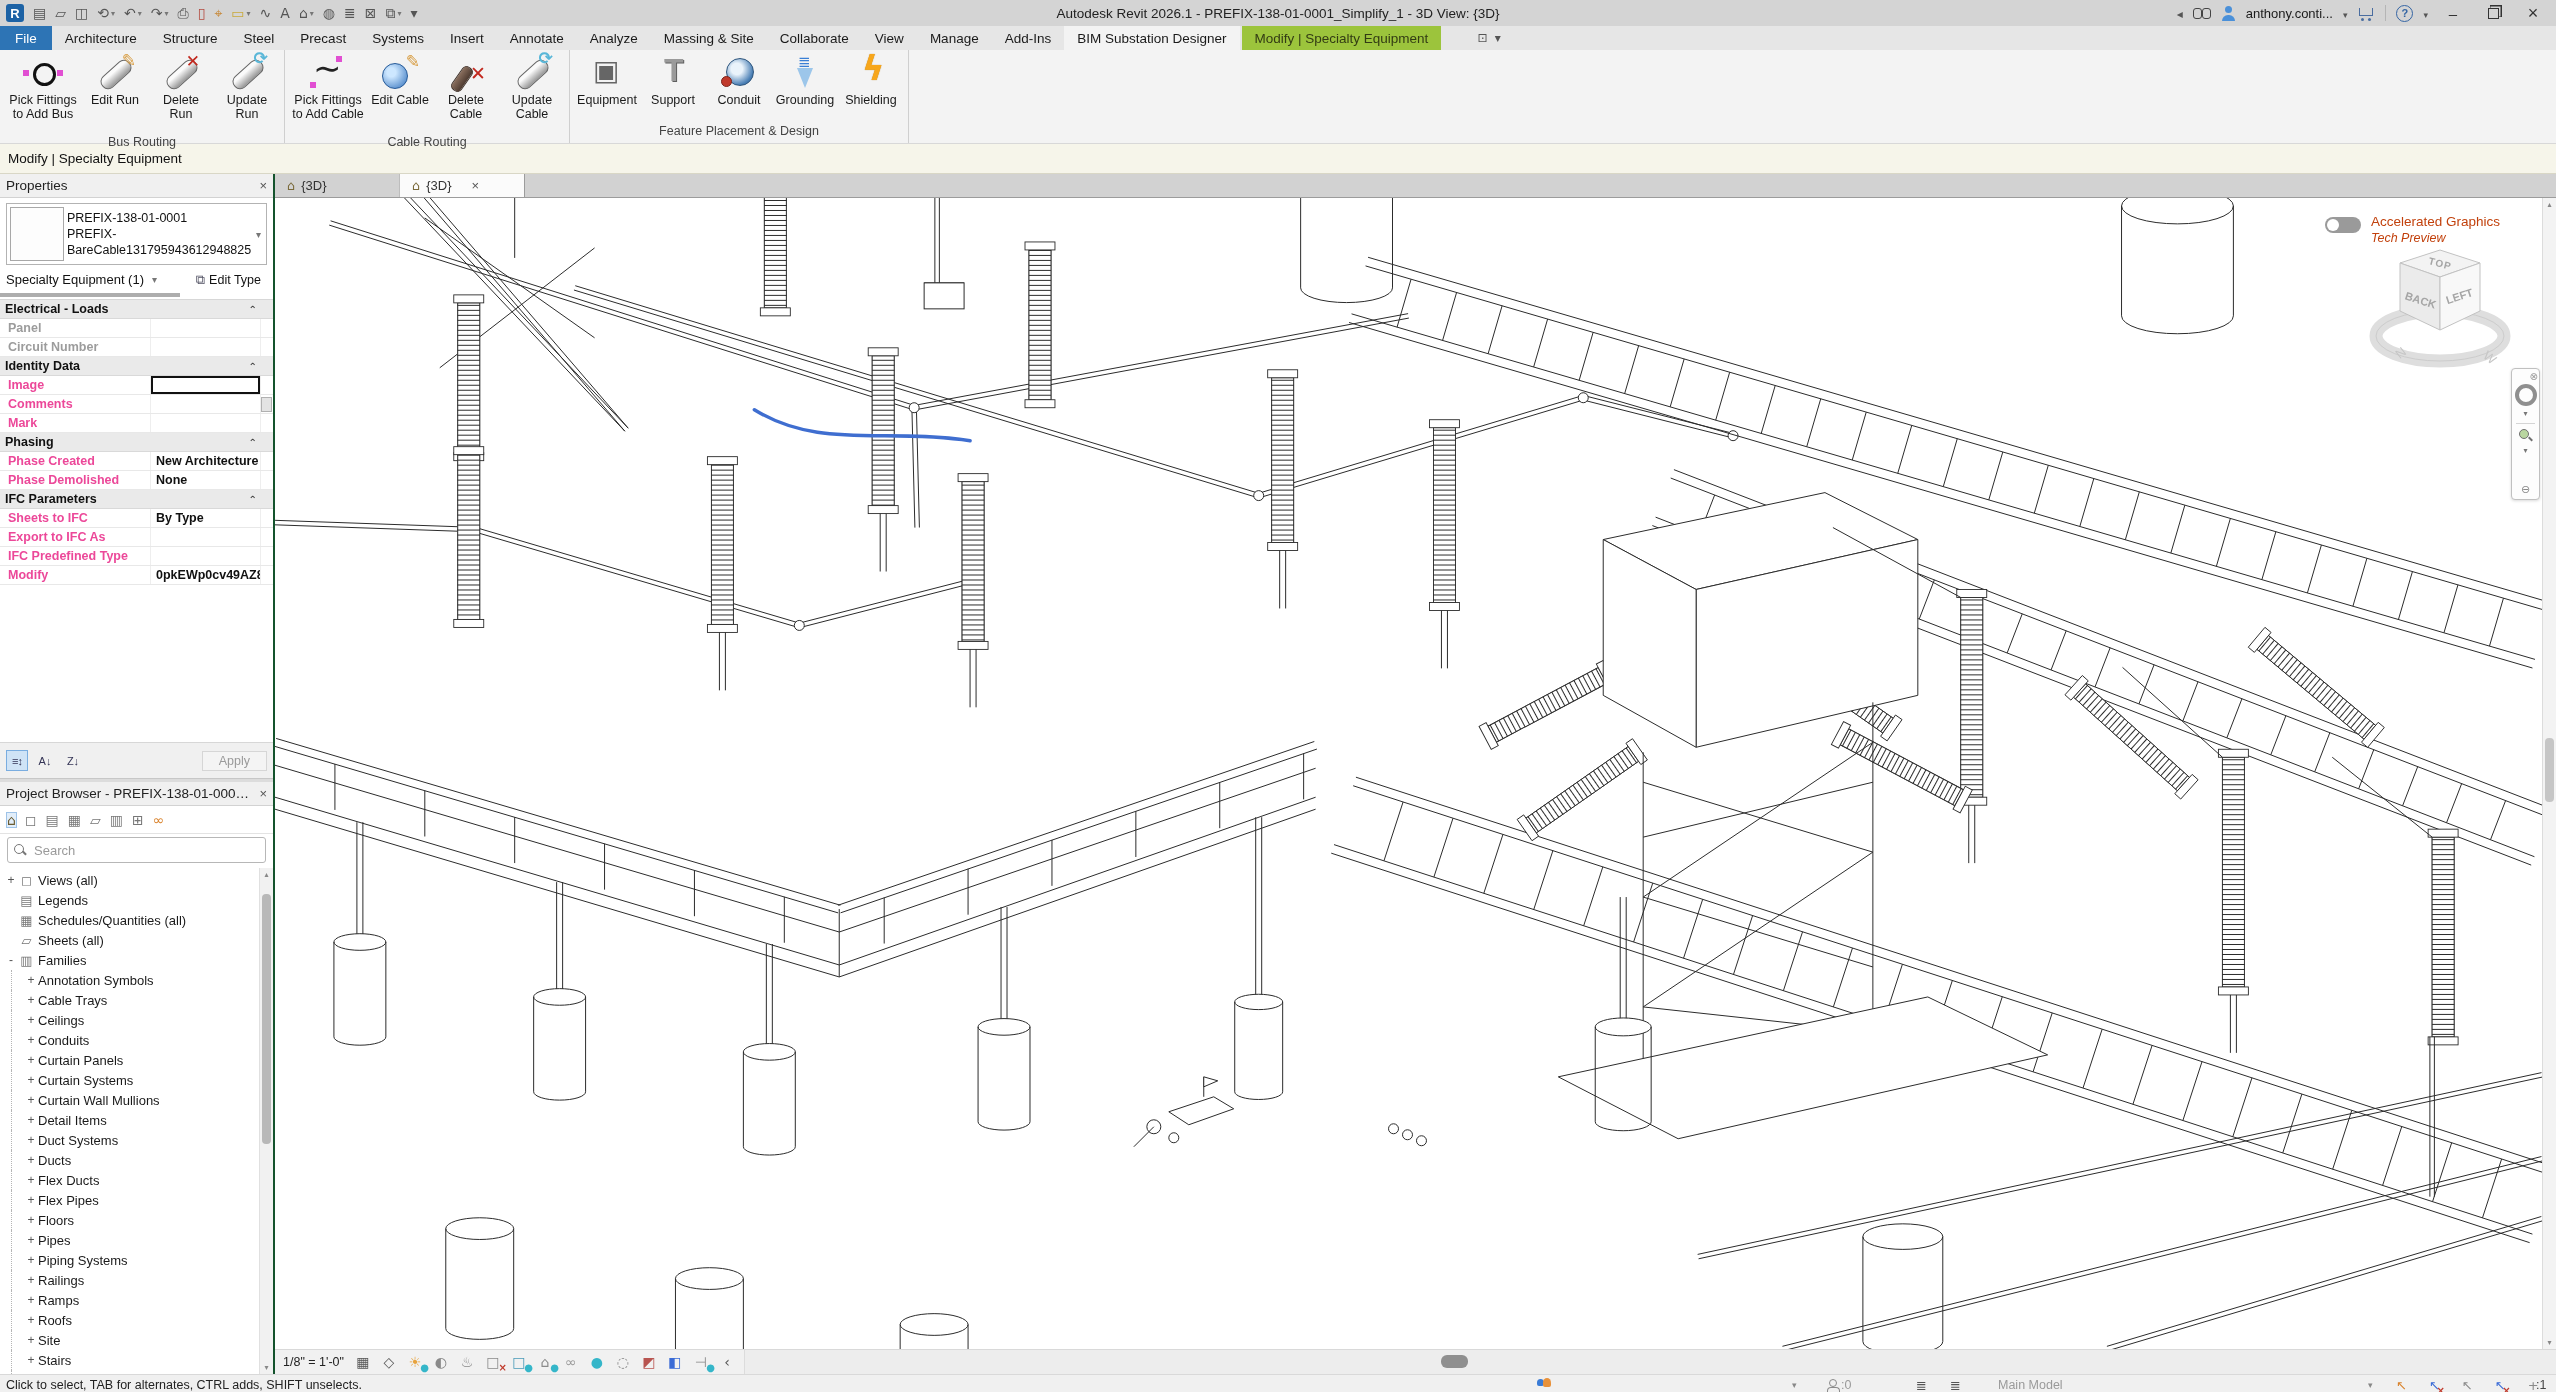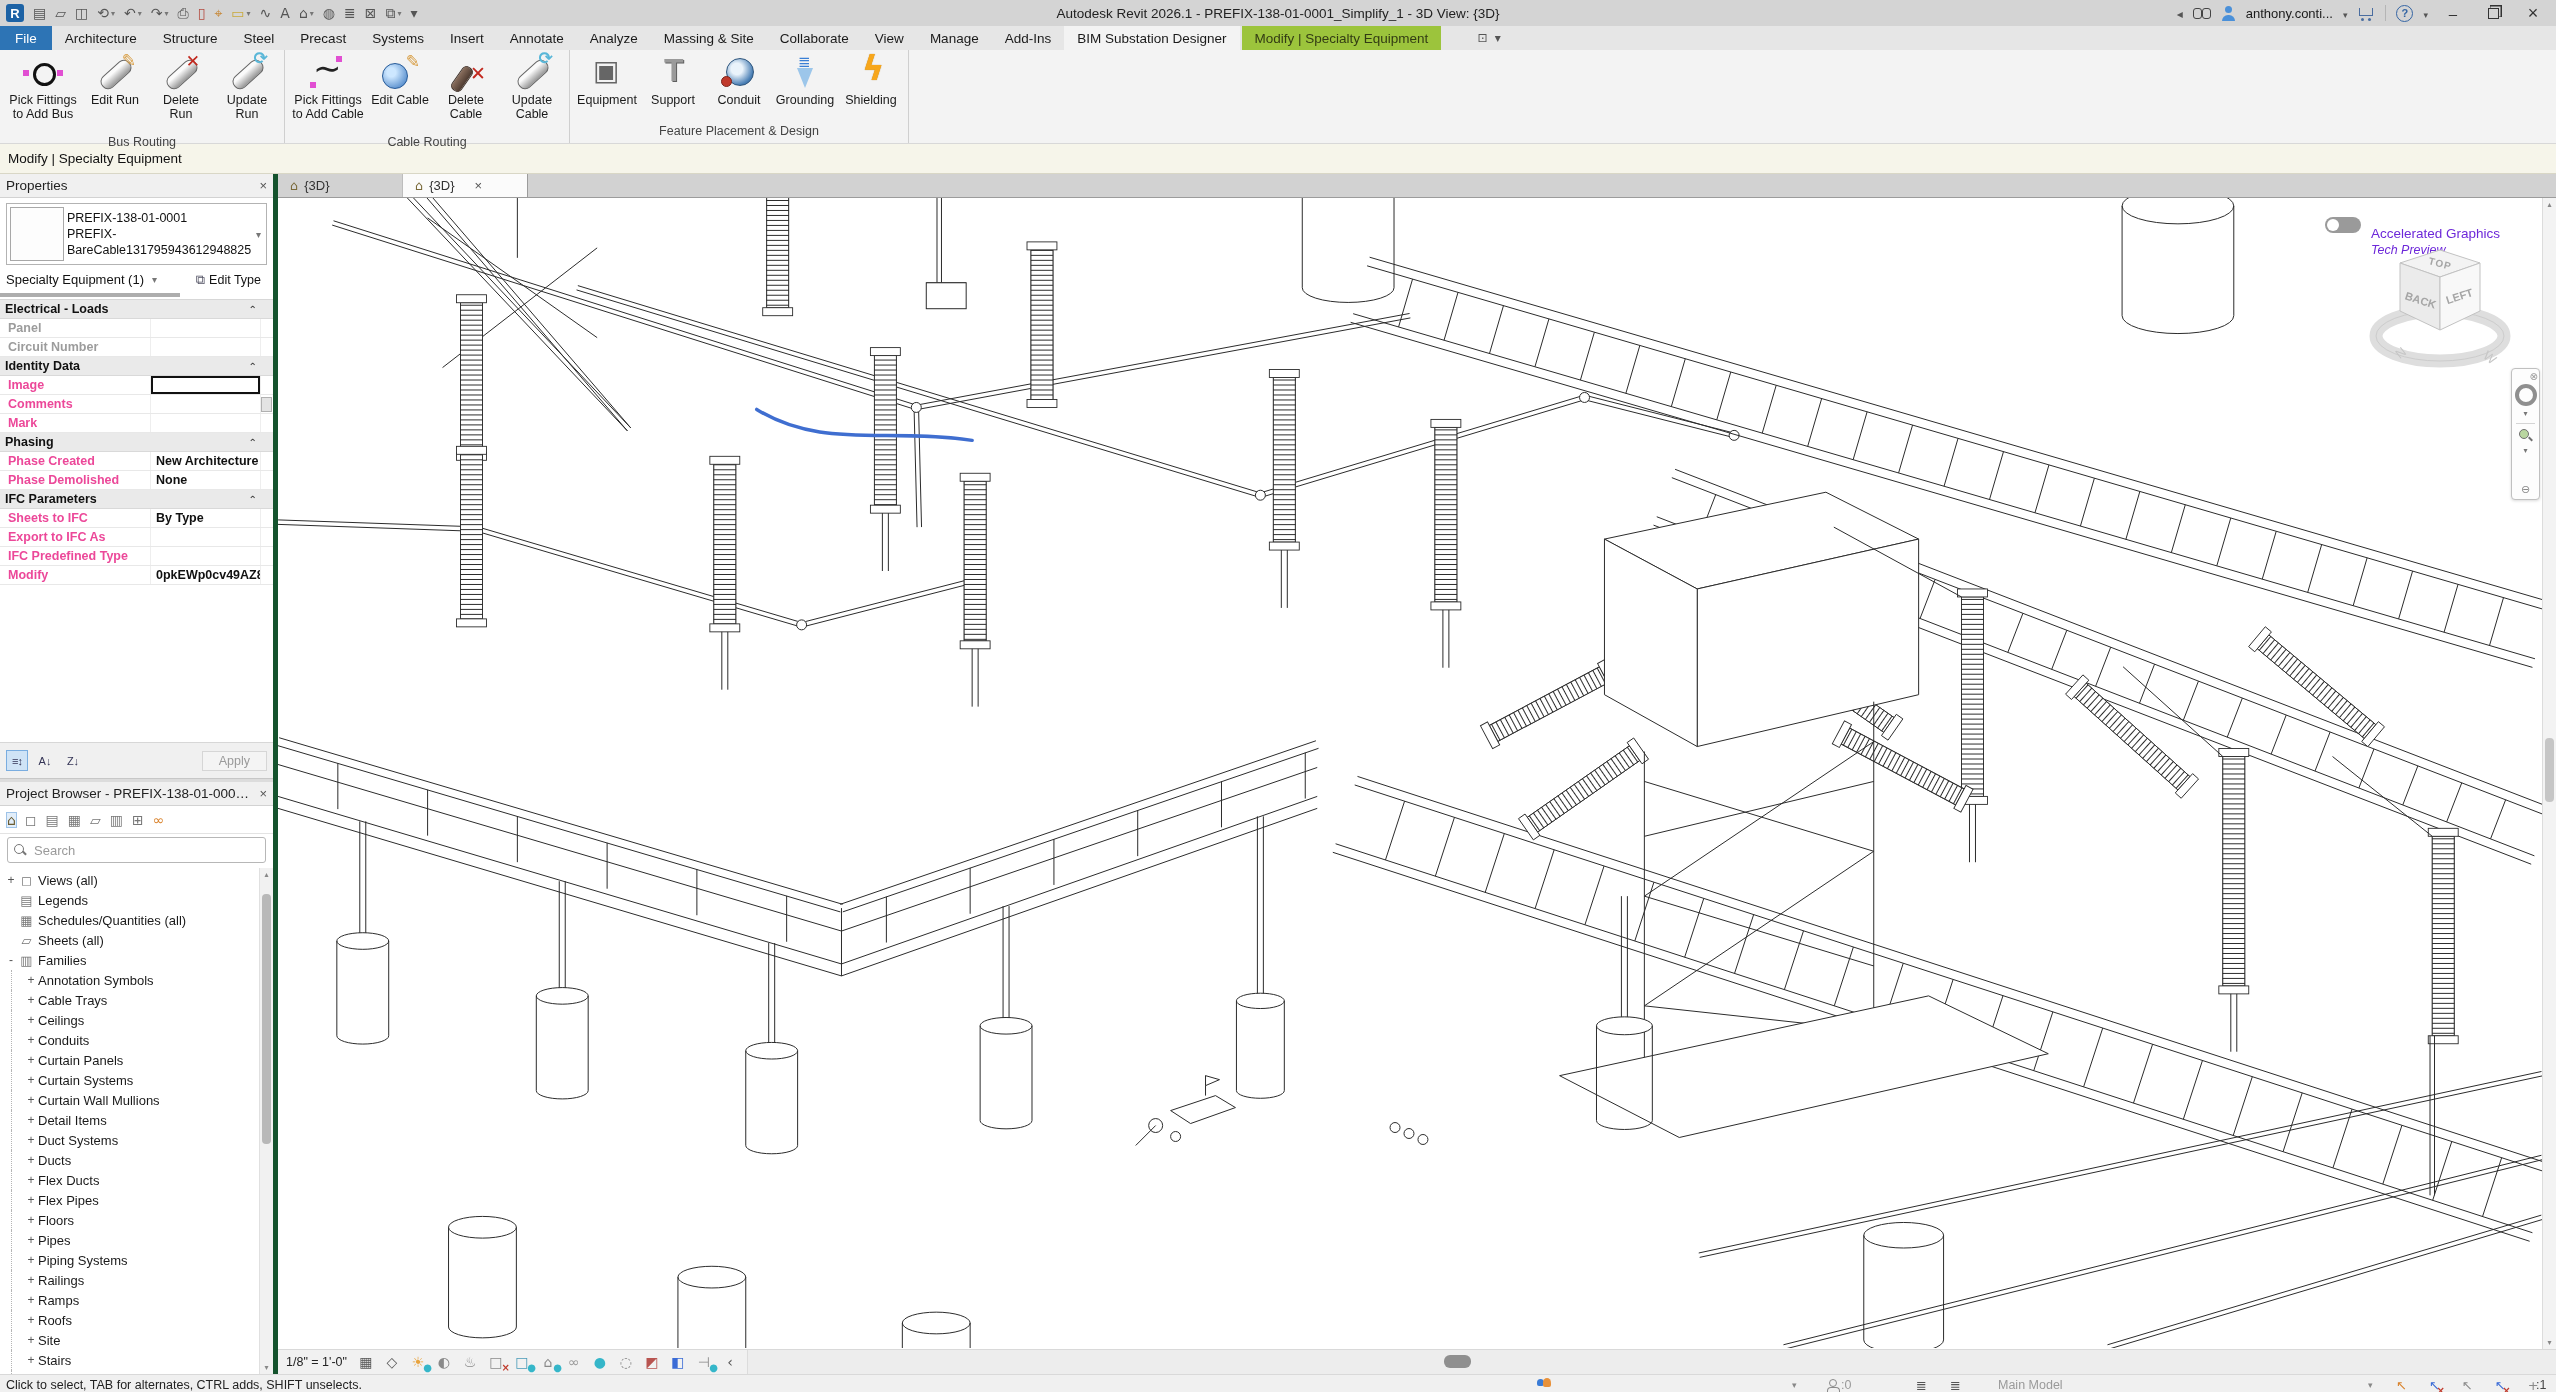--- a/index.html
+++ b/index.html
@@ -85,21 +85,21 @@
   [data-icon="grounding"]::after{content:"";left:14px;top:14px;width:0;height:0;
      border-left:8px solid transparent;border-right:8px solid transparent;border-top:20px solid #9cc6ea;}
   [data-icon="shielding"]::before{content:"ϟ";font-family:"DejaVu Sans",sans-serif;font-size:34px;font-weight:bold;color:#f7a61b;left:13px;top:-6px;text-shadow:0 0 1px #b37507;}
 
   
   .optionsbar{height:29px;background:#f6f5ea;border-bottom:1px solid #d9d7c6;display:flex;align-items:center;
     font-size:13.5px;color:#111;padding-left:8px;}
 
   
   .main{display:flex;height:1200px;}
-  .leftcol{width:273px;background:#ececec;border-right:5px solid #14532d;display:flex;flex-direction:column;}
+  .leftcol{width:273px;background:#ececec;border-right:2px solid #14532d;display:flex;flex-direction:column;}
 
   
   .props{height:604px;display:flex;flex-direction:column;background:#fff;border-bottom:1px solid #c7c7c7;}
   .p-head,.b-head{height:23px;background:#f0f0f0;border-bottom:1px solid #d2d2d2;display:flex;align-items:center;
     padding:0 6px;font-size:13.5px;color:#222;}
   .xbtn{margin-left:auto;color:#555;font-size:13px;}
   .xbtn::before{content:"×";}
   .typesel{position:relative;margin:5px 6px 2px;border:1px solid #b3b3b3;background:#fff;height:60px;display:flex;align-items:center;}
   .thumb{width:52px;height:52px;margin:3px;border:1px solid #a8a8a8;background:#fdfdfd;}
   .tlines{font-size:12.5px;line-height:16px;color:#111;overflow:hidden;white-space:nowrap;flex:1;}
@@ -168,21 +168,21 @@
   .vtab.act{background:#fbfbfb;border-right:1px solid #9c9c9c;}
   .vhome{color:#7a6a3a;font-size:13px;}
   .vx{margin-left:14px;color:#555;}
   .canvas-row{height:1153px;display:flex;min-width:0;}
   .canvas{position:relative;flex:1;background:#fff;overflow:hidden;}
   .wire{position:absolute;inset:0;}
   
   .accel{position:absolute;top:16px;right:42px;display:flex;gap:10px;align-items:flex-start;}
   .pill{width:36px;height:16px;border-radius:9px;background:#9a9a9a;position:relative;margin-top:3px;}
   .pill::before{content:"";position:absolute;left:2px;top:2px;width:12px;height:12px;border-radius:50%;background:#fff;}
-  .accel-txt{font-size:13.5px;color:#6d28d9;line-height:16px;margin-top:12px;}
+  .accel-txt{font-size:13.5px;color:#c2410c;line-height:16px;}
   .accel-sub{font-style:italic;font-size:12.5px;}
   .vcube{position:absolute;top:46px;right:24px;width:150px;height:124px;}
   .navbar{position:absolute;top:170px;right:2px;width:27px;height:128px;background:#fdfdfd;border:1px solid #c0c0c0;
     border-radius:4px;box-shadow:0 1px 3px rgba(0,0,0,.15);display:flex;flex-direction:column;align-items:center;padding-top:2px;}
   [data-name="navbar-close-icon"]{align-self:flex-end;margin-right:1px;font-size:10px;color:#999;}
   [data-name="navbar-close-icon"]::before{content:"⊗";}
   .wheel{width:14px;height:14px;border:4px solid #8f8f8f;border-radius:50%;margin-top:2px;}
   .navcaret{font-size:8px;color:#777;margin:3px 0;}
   .navcaret::before{content:"▾";}
   .navdiv{width:19px;border-top:1px solid #d5d5d5;margin:2px 0;}

